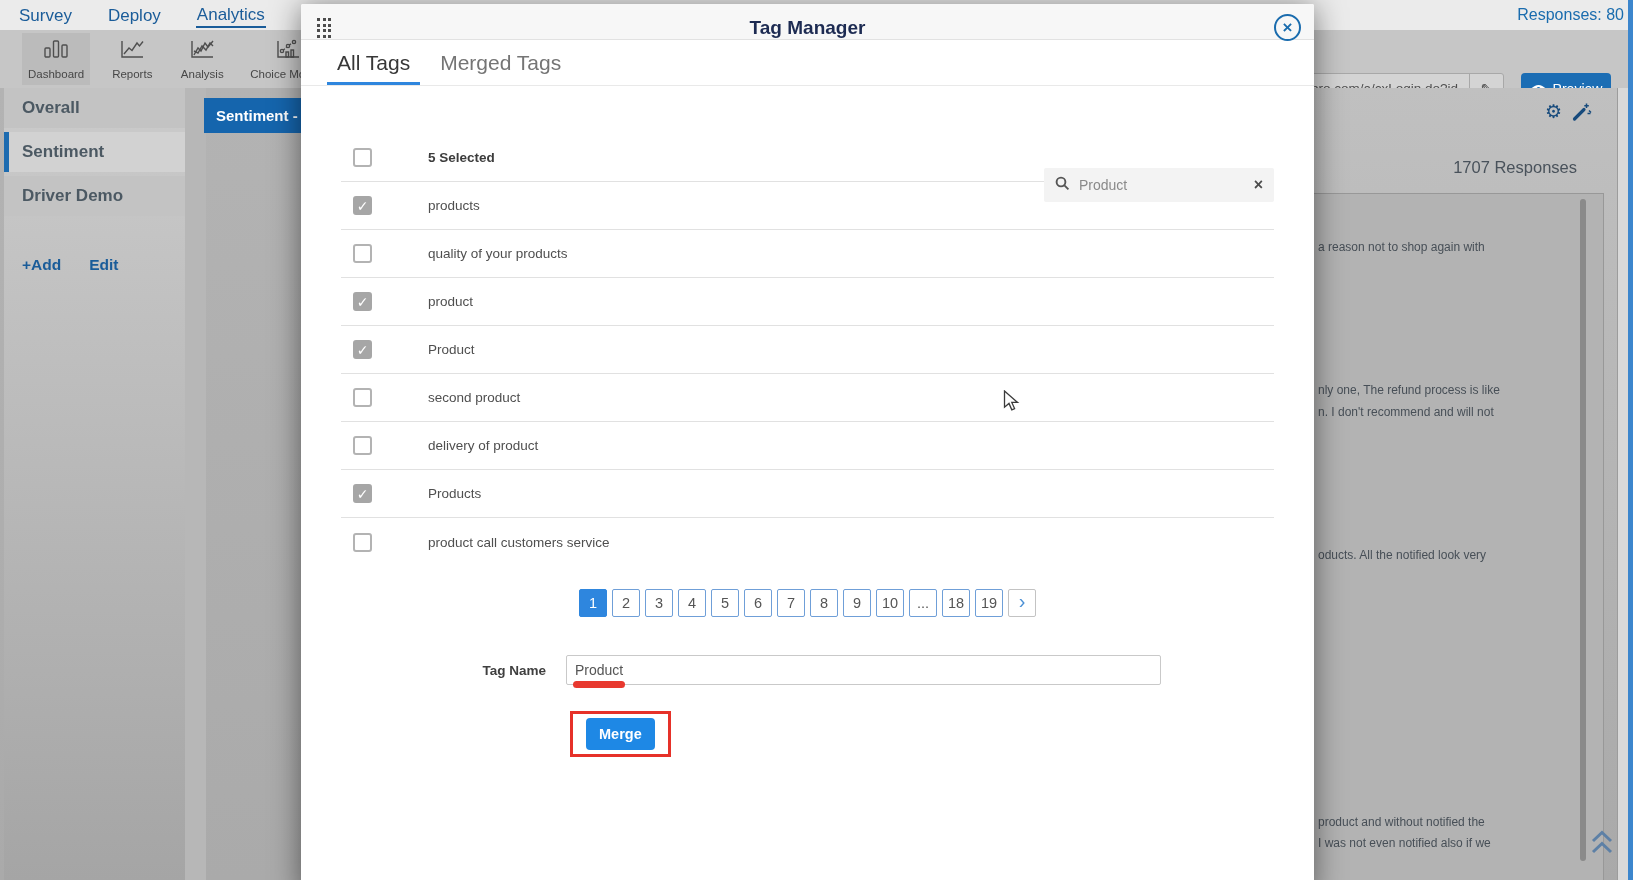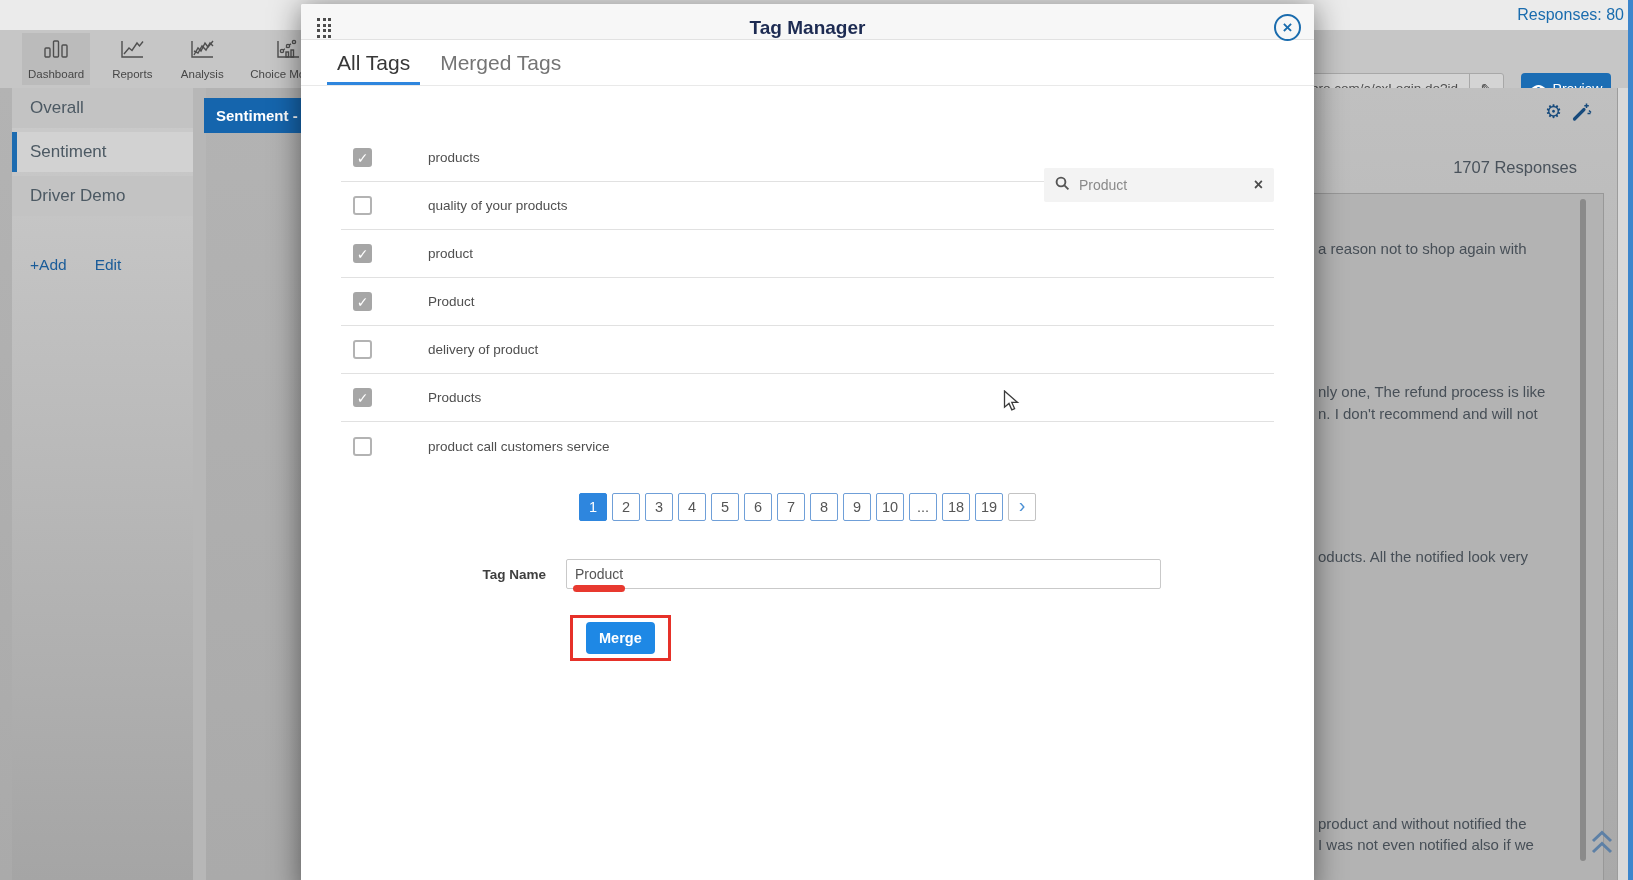--- a/index.html
+++ b/index.html
@@ -19,38 +19,38 @@
   .tile { min-width:56px; height:52px; display:flex; flex-direction:column; align-items:center; justify-content:center; gap:4px; padding:0 6px; }
   .tile.active { background:#bbbbbb; }
   .tile svg { stroke:#4f4f4f; fill:none; stroke-width:1.4; }
   .tile-label { font-size:11.5px; color:#474747; white-space:nowrap; }
   .url-box { position:absolute; left:1302px; top:43px; width:202px; height:32px; background:#d4d4d4; border:1px solid #a8a8a8; border-radius:3px; display:flex; }
   .url-text { flex:1; line-height:30px; padding:0 8px; font-size:13.5px; color:#4f4f4f; white-space:nowrap; overflow:hidden; }
   .pencil-btn { width:34px; border-left:1px solid #a8a8a8; display:flex; align-items:center; justify-content:center; font-size:14px; color:#333; font-family:"DejaVu Sans", sans-serif; }
   .preview-btn { position:absolute; left:1521px; top:43px; width:90px; height:31px; background:#1b6db4; border-radius:4px; color:#fff; font-size:14px; display:flex; align-items:center; justify-content:center; gap:6px; }
 
   
-  .sidebar { position:absolute; left:12px; top:88px; width:181px; height:792px; background:linear-gradient(#cbcbcb,#a5a5a5); z-index:1; }
+  .sidebar { position:absolute; left:4px; top:88px; width:181px; height:792px; background:linear-gradient(#cbcbcb,#a5a5a5); z-index:1;font-weight:bold; }
   .side-item { height:40px; line-height:40px; margin-bottom:4px; padding-left:18px; font-size:17px; color:#4c5963; background:#c3c3c3; }
   .side-item.active { background:#d2d2d2; border-left:5px solid #1c6bb0; padding-left:13px; }
   .side-links { margin-top:40px; padding-left:18px; display:flex; gap:28px; }
   .side-link { font-size:15.5px; color:#1a5c99; }
   .gutter { position:absolute; left:181px; top:88px; width:25px; height:792px; background:#b7b7b7; }
 
   
   .sentiment-tab { position:absolute; left:204px; top:98px; height:35px; background:#1565ad; color:#fff; font-weight:bold; font-size:15px; padding:9px 14px 0 12px; white-space:nowrap; z-index:1; }
 
   
   .rp-bg { position:absolute; left:1314px; top:88px; width:303px; height:792px; background:linear-gradient(#c0c0c0,#a9a9a9); z-index:1; }
   .gear-icon { position:absolute; left:1545px; top:100px; font-size:19px; color:#164a7c; font-family:"DejaVu Sans", sans-serif; z-index:2; }
   .wand-icon { position:absolute; left:1571px; top:101px; z-index:2; }
   .responses-count { position:absolute; right:56px; top:158px; font-size:16.5px; color:#49525b; z-index:2; }
   .response-card { position:absolute; left:1300px; top:193px; width:304px; height:687px; background:#b3b3b3; border:1px solid #989898; border-bottom:none; z-index:1; }
   .card-scrollthumb { position:absolute; left:1580px; top:199px; width:6px; height:662px; background:#8a8a8a; border-radius:3px; z-index:2; }
-  .snippet { position:absolute; left:1318px; width:256px; font-size:15px; color:#474f57; white-space:nowrap; overflow:hidden; z-index:2; }
+  .snippet { position:absolute; left:1318px; width:256px; font-size:12px; color:#474f57; white-space:nowrap; overflow:hidden; z-index:2; }
   .s1 { top:240px; } .s2 { top:383px; } .s3 { top:405px; } .s4 { top:548px; } .s5 { top:815px; } .s6 { top:836px; }
   .panel-border-v { position:absolute; left:1617px; top:88px; width:1px; height:792px; background:#9c9c9c; z-index:2; }
   .edge-strip { position:absolute; left:1618px; top:88px; width:10px; height:792px; background:#d9d9d9; z-index:1; }
   .blue-edge { position:absolute; left:1628px; top:0; width:5px; height:880px; background:#3c86cd; z-index:3; }
   .scroll-top { position:absolute; left:1590px; top:829px; z-index:3; }
 
   
   .modal { position:absolute; left:301px; top:4px; width:1013px; height:890px; background:#fff; border-radius:2px; box-shadow:0 3px 30px rgba(0,0,0,.5); z-index:10; }
   .modal-header { position:relative; height:36px; background:#f7f7f7; border-bottom:1px solid #e2e2e2; border-radius:2px 2px 0 0; }
   .modal-title { text-align:center; line-height:48px; font-size:19px; font-weight:bold; color:#1d2b52; }
@@ -83,20 +83,30 @@
   .red-underline { position:absolute; left:7px; top:26px; width:52px; height:7px; background:#e8392f; border-radius:3.5px; }
   .merge-wrap { margin-top:26px; margin-left:229px; display:inline-block; border:3px solid #e63129; padding:4px 13px; }
   .merge-btn { display:block; background:#1e88e5; border:none; border-radius:4px; color:#fff; font-weight:bold; font-size:14.5px; height:32px; padding:0 13px; font-family:"Liberation Sans", sans-serif; }
 
   .cursor { position:absolute; left:1003px; top:390px; z-index:20; }
 </style>
 </head>
 <body>
 
 <div class="topnav">
+  <div class="topnav-items">
+
+      <span class="nav-item">Survey</span>
+
+      <span class="nav-item">Deploy</span>
+
+      <span class="nav-item active">Analytics</span>
+
+      <span class="nav-item">Acti</span>
+    </div>
   <span class="responses-badge">Responses: 80</span>
 </div>
 
 <div class="toolbar">
   <div class="tiles">
     <div class="tile active">
       <span>
         <svg width="26" height="22" viewBox="0 0 26 22">
             <rect x="2" y="10" width="5" height="9" rx="1"></rect>
             <rect x="10.5" y="3" width="5" height="16" rx="1"></rect>
@@ -223,20 +233,24 @@
         <svg width="15" height="15" viewBox="0 0 15 15">
             <circle cx="6" cy="6" r="4.4" fill="none" stroke="#555" stroke-width="1.9"></circle>
             <path d="M9.4 9.4 L13.4 13.4" stroke="#555" stroke-width="1.9"></path>
           </svg>
       </span>
       <input class="search-input" value="Product" style="">
       <span class="clear-x">×</span>
     </div>
 
     <div class="tag-list">
+      <div class="tag-row header-row">
+        <span class="checkbox"></span>
+        <span class="tag-label">5 Selected</span>
+      </div>
       <div>
 
           <div class="tag-row">
             <span class="checkbox checked"></span>
             <span class="tag-label">products</span>
           </div>
 
           <div class="tag-row">
             <span class="checkbox"></span>
             <span class="tag-label">quality of your products</span>
@@ -246,20 +260,24 @@
             <span class="checkbox checked"></span>
             <span class="tag-label">product</span>
           </div>
 
           <div class="tag-row">
             <span class="checkbox checked"></span>
             <span class="tag-label">Product</span>
           </div>
 
 
+          <div class="tag-row">
+            <span class="checkbox"></span>
+            <span class="tag-label">second product</span>
+          </div>
 
           <div class="tag-row">
             <span class="checkbox"></span>
             <span class="tag-label">delivery of product</span>
           </div>
 
           <div class="tag-row">
             <span class="checkbox checked"></span>
             <span class="tag-label">Products</span>
           </div>

